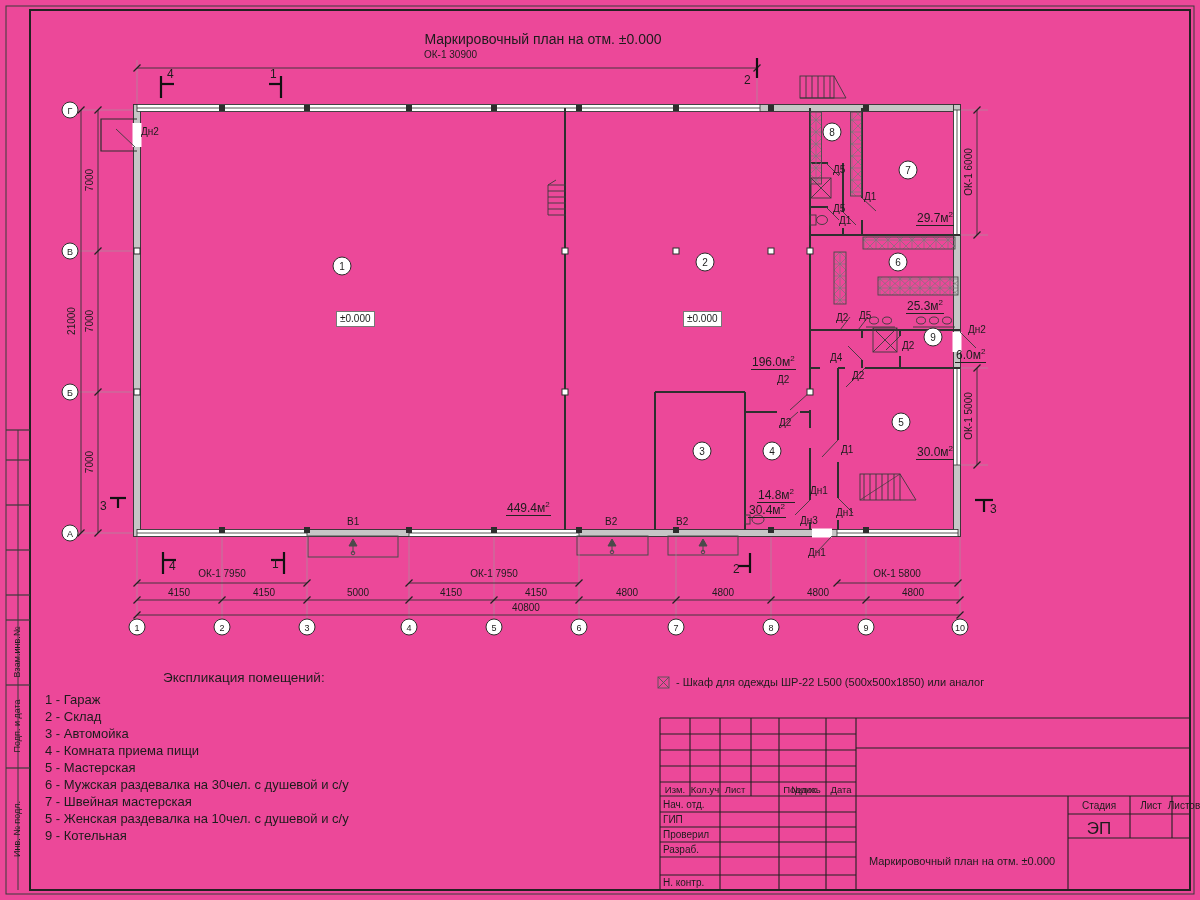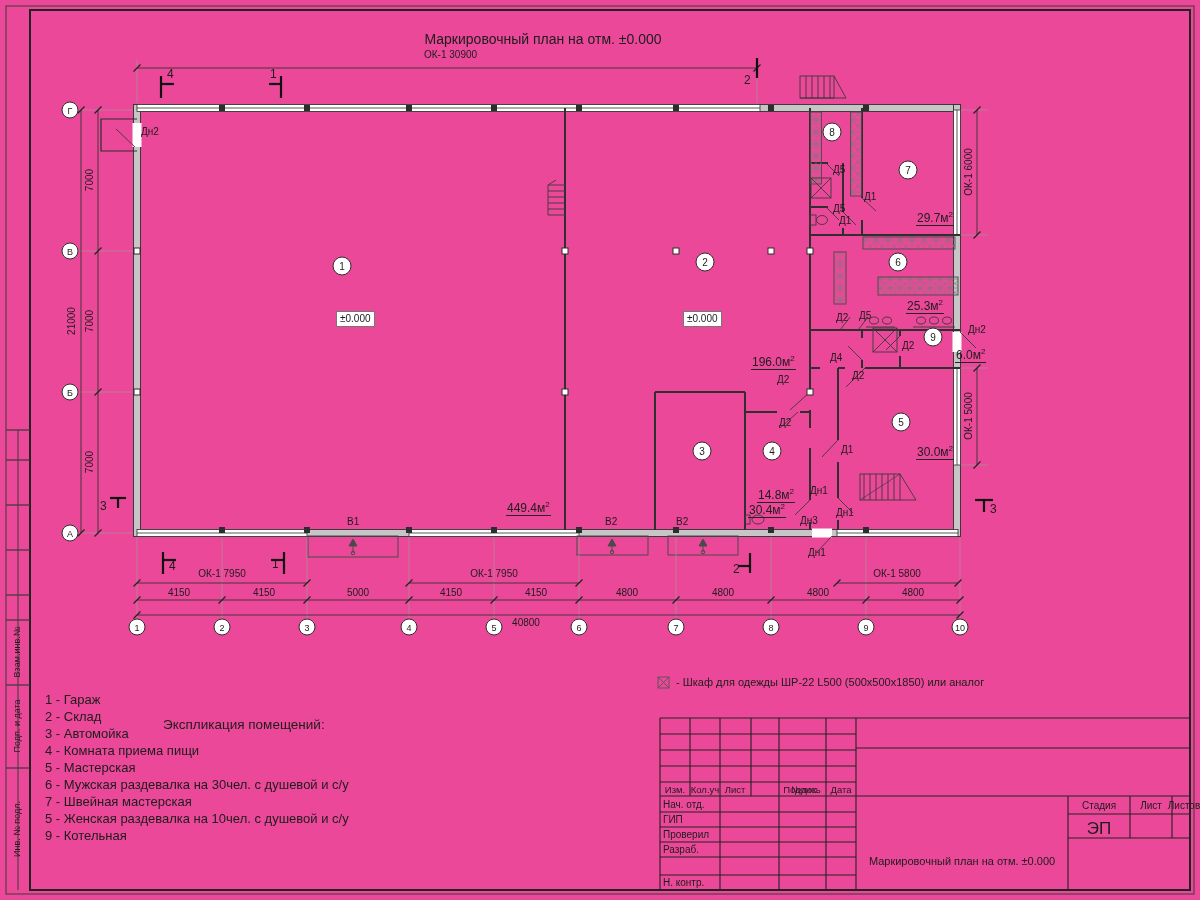--- a/index.html
+++ b/index.html
@@ -358,21 +358,21 @@
 
   <div class="t tc dim" style="left:179px;top:588px;">4150</div>
   <div class="t tc dim" style="left:264px;top:588px;">4150</div>
   <div class="t tc dim" style="left:358px;top:588px;">5000</div>
   <div class="t tc dim" style="left:451px;top:588px;">4150</div>
   <div class="t tc dim" style="left:536px;top:588px;">4150</div>
   <div class="t tc dim" style="left:627px;top:588px;">4800</div>
   <div class="t tc dim" style="left:723px;top:588px;">4800</div>
   <div class="t tc dim" style="left:818px;top:588px;">4800</div>
   <div class="t tc dim" style="left:913px;top:588px;">4800</div>
-  <div class="t tc dim" style="left:526px;top:618px;">40800</div>
+  <div class="t tc dim" style="left:526px;top:603px;">40800</div>
   <div class="t tc dim" style="left:222px;top:569px;">ОК-1 7950</div>
   <div class="t tc dim" style="left:494px;top:569px;">ОК-1 7950</div>
   <div class="t tc dim" style="left:897px;top:569px;">ОК-1 5800</div>
 
   <div class="t rc dim" style="left:90px;top:180px;">7000</div>
   <div class="t rc dim" style="left:90px;top:321px;">7000</div>
   <div class="t rc dim" style="left:90px;top:462px;">7000</div>
   <div class="t rc dim" style="left:72px;top:321px;">21000</div>
 
   <div class="t rc dim" style="left:969px;top:172px;">ОК-1 6000</div>
@@ -432,21 +432,21 @@
   <div class="door" style="left:841px;top:445px;">Д1</div>
   <div class="door" style="left:810px;top:486px;">Дн1</div>
   <div class="door" style="left:836px;top:508px;">Дн1</div>
   <div class="door" style="left:800px;top:516px;">Дн3</div>
   <div class="door" style="left:808px;top:548px;">Дн1</div>
 
   <div class="door" style="left:347px;top:517px;">В1</div>
   <div class="door" style="left:605px;top:517px;">В2</div>
   <div class="door" style="left:676px;top:517px;">В2</div>
 
-  <div class="t legend-title" style="left:163px;top:671px;margin-top:47px;">Экспликация помещений:</div>
+  <div class="t legend-title" style="left:163px;top:671px;">Экспликация помещений:</div>
   <div class="t legend-item" style="left:45px;top:693px;">1 - Гараж</div>
   <div class="t legend-item" style="left:45px;top:710px;">2 - Склад</div>
   <div class="t legend-item" style="left:45px;top:727px;">3 - Автомойка</div>
   <div class="t legend-item" style="left:45px;top:744px;">4 - Комната приема пищи</div>
   <div class="t legend-item" style="left:45px;top:761px;">5 - Мастерская</div>
   <div class="t legend-item" style="left:45px;top:778px;">6 - Мужская раздевалка на 30чел. с душевой и с/у</div>
   <div class="t legend-item" style="left:45px;top:795px;">7 - Швейная мастерская</div>
   <div class="t legend-item" style="left:45px;top:812px;">5 - Женская раздевалка на 10чел. с душевой и с/у</div>
   <div class="t legend-item" style="left:45px;top:829px;">9 - Котельная</div>
 

